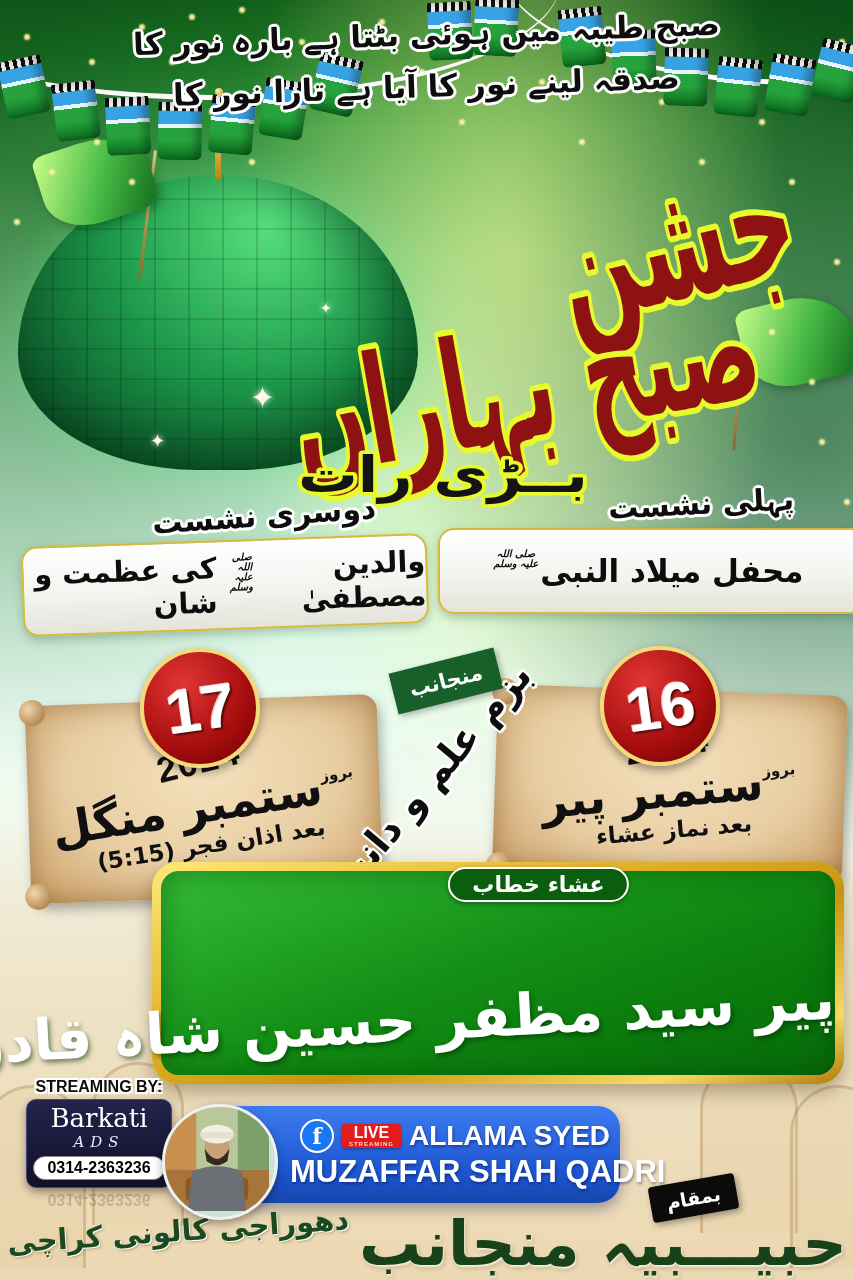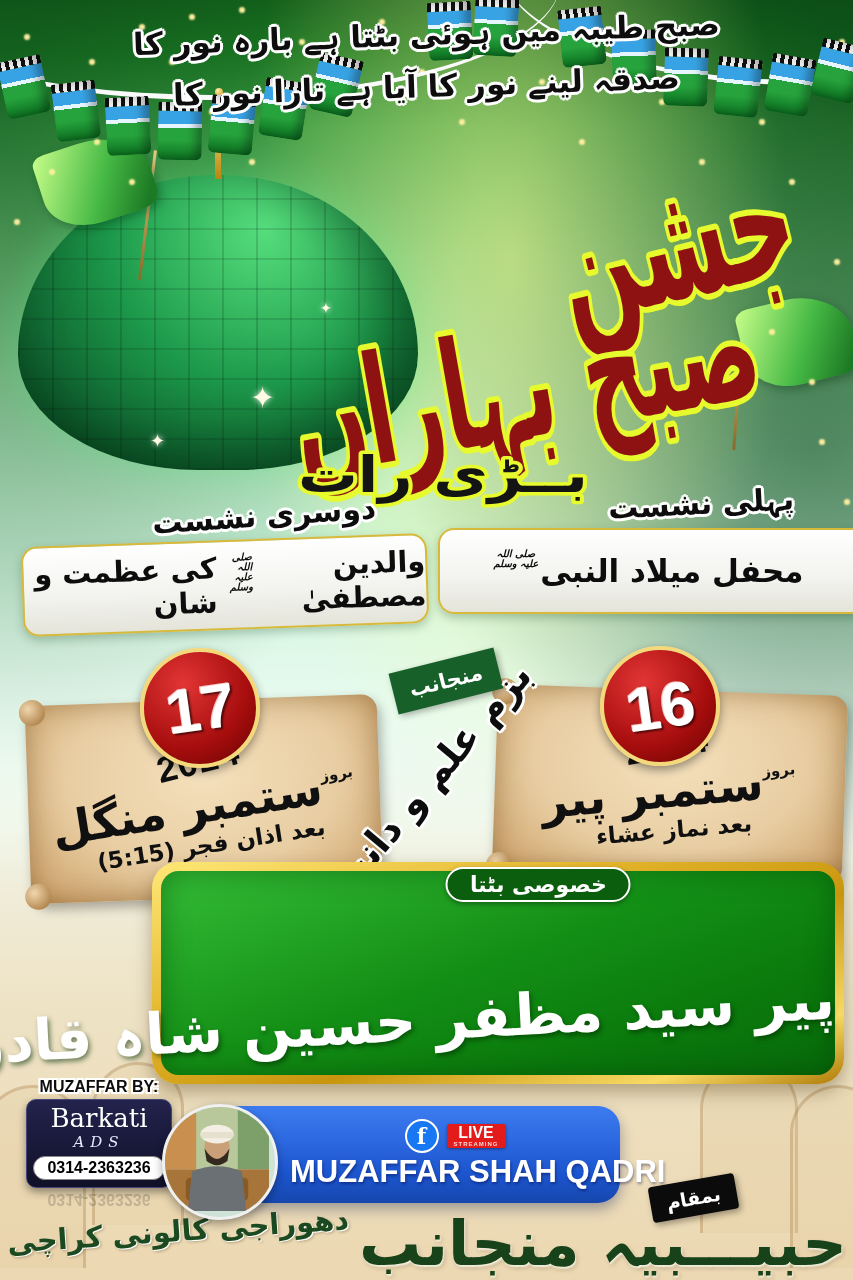--- a/index.html
+++ b/index.html
@@ -274,42 +274,43 @@
   <div class="org-badge urdu">منجانب</div>
   <div class="org-name">بزم علم و دانش</div>
 
   <div class="arch" style="left:-20px;top:1085px;width:100px;height:180px;"></div>
   <div class="arch" style="left:92px;top:1062px;width:86px;height:160px;"></div>
   <div class="arch" style="left:700px;top:1060px;width:92px;height:170px;"></div>
   <div class="arch" style="left:790px;top:1085px;width:90px;height:180px;"></div>
 
   <div class="banner-gold">
     <div class="banner-green">
-      <div class="speech-pill">خصوصی بٹتا</div>
+      <div class="speech-pill">عشاء خطاب</div>
       <div class="speaker-name">پیر سید مظفر حسین شاہ قادری</div>
     </div>
   </div>
 
   <div class="designer">
-    <div class="designer-label">MUZAFFAR BY:</div>
+    <div class="designer-label">STREAMING BY:</div>
     <div class="designer-box">
       <div class="designer-name">Barkati</div>
       <div class="designer-sub">ADS</div>
       <div class="designer-phone">0314-2363236</div>
     </div>
     <div class="phone-reflect">0314-2363236</div>
   </div>
 
   <div class="live-bar">
     <div class="live-row">
       <span class="fb-icon">f</span>
       <span class="live-badge">
         <span class="live-word">LIVE</span>
         <span class="streaming-word">STREAMING</span>
       </span>
+      <span class="live-name">ALLAMA SYED</span>
     </div>
     <div class="live-name live-name2">MUZAFFAR SHAH QADRI</div>
   </div>
 
   <div class="speaker-photo">
     <svg viewBox="0 0 100 100" width="104" height="104">
       <rect x="0" y="0" width="100" height="60" fill="#b8c89a"></rect>
       <rect x="0" y="0" width="30" height="60" fill="#c98f4e"></rect>
       <rect x="70" y="0" width="30" height="60" fill="#7da06b"></rect>
       <rect x="0" y="60" width="100" height="40" fill="#a7743a"></rect>

